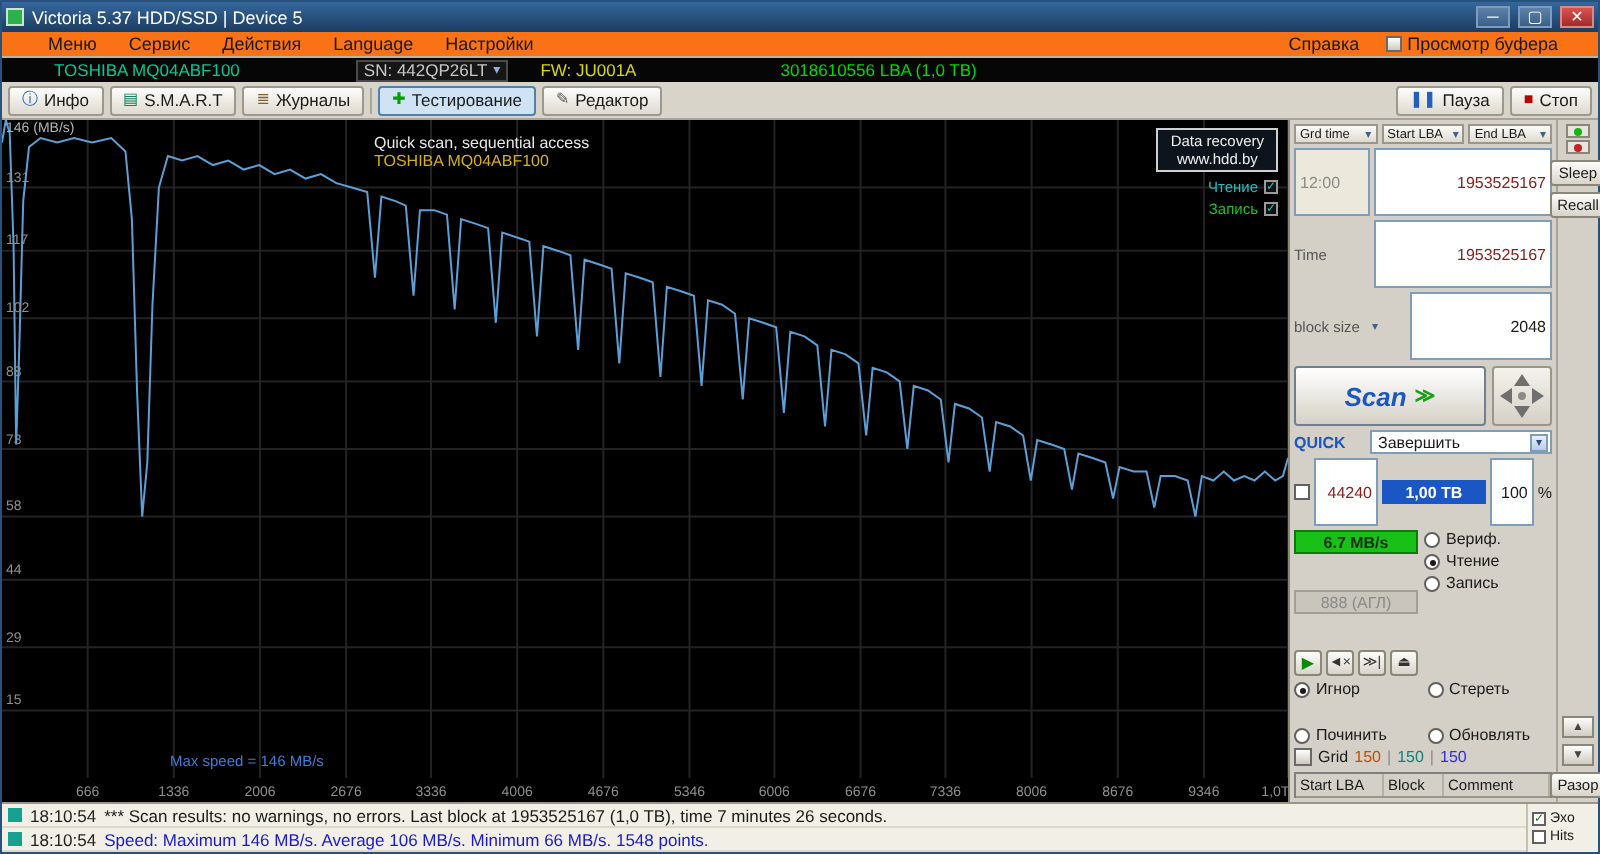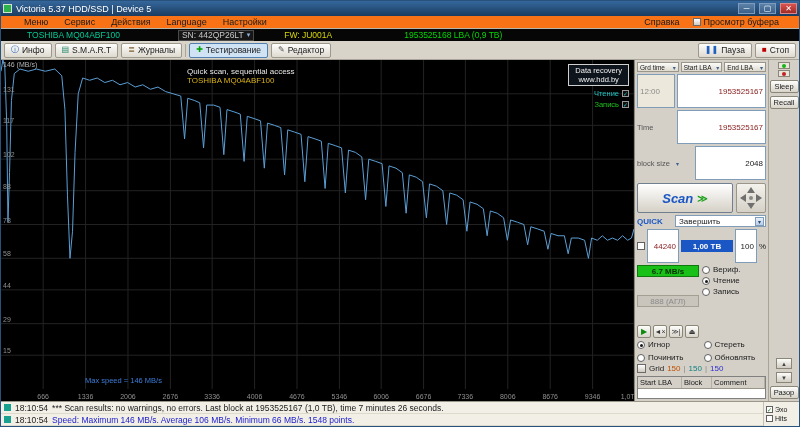--- a/index.html
+++ b/index.html
@@ -19,21 +19,21 @@
 .mitem{padding:0 8px;white-space:nowrap}
 .mspacer{flex:1}
 .bufbtn{display:flex;align-items:center;gap:3px;padding:0 5px;white-space:nowrap}
 .bufico{width:8px;height:8px;border:1px solid #6a6a6a;background:linear-gradient(#fff,#cfcabf);display:inline-block}
 
 
 .devbar{height:12px;background:#060606;display:flex;align-items:center;font-size:8.5px;white-space:nowrap}
 .dev-model{color:#00c896;margin-left:26px}
 .snbox{margin-left:58px;background:#161616;border:1px solid #4a4a4a;color:#c8c8c8;padding:0 3px;display:flex;align-items:center;gap:3px;height:11px}
 .snbox .dd{color:#8fb0d8;font-size:7px}
-.dev-fw{color:#d8d800;margin-left:30px}
+.dev-fw{color:#d8d800;margin-left:16px}
 .dev-lba{color:#00d800;margin-left:72px}
 
 
 .toolbar{height:19px;background:#d8d4ca;border-bottom:1px solid #a8a49a;display:flex;align-items:center;gap:3px;padding:0 3px;font-size:8.5px}
 .tbtn{height:15px;display:flex;align-items:center;gap:3px;padding:0 6px;background:linear-gradient(#fdfdfb,#dedad0);border:1px solid #9c988c;border-radius:2px;white-space:nowrap}
 .tbtn.active{background:#cfe3f5;border-color:#5080b0}
 .ticn{font-size:8px;line-height:8px}
 .tsep{width:1px;height:13px;background:#aaa69a}
 .tspacer{flex:1}
 
@@ -87,34 +87,34 @@
 .pct{width:22px;justify-content:flex-end}
 .spdblock{display:flex;gap:3px;align-items:flex-start}
 .spdleft{width:62px;display:flex;flex-direction:column;gap:18px}
 .radios{flex:1;display:flex;flex-direction:column;gap:2px}
 .rrow{display:flex;align-items:center;gap:3px}
 .r{width:8px;height:8px;border-radius:50%;border:1px solid #606060;background:#fff;position:relative;flex:0 0 auto}
 .r.sel::after{content:"";position:absolute;left:2px;top:2px;width:3px;height:3px;border-radius:50%;background:#1a1a1a}
 .mediarow{display:flex;gap:2px}
 .mbtn{width:14px;height:13px;background:linear-gradient(#fdfdfb,#d8d4ca);border:1px solid #8a8678;border-radius:2px;font-size:7px;line-height:11px;text-align:center;color:#333}
 .mbtn.play{color:#0d8a0d;font-size:8px}
-.actions{display:grid;grid-template-columns:1fr 1fr;gap:4px 4px}
+.actions{display:grid;grid-template-columns:1fr 1fr;gap:14px 4px}
 .gridrow{display:flex;align-items:center;gap:3px}
 .gico{width:9px;height:9px;border:1px solid #6a6a6a;background:
 linear-gradient(#fff,#cfcabf);display:inline-block}
 .gv1{color:#c05000}.gv2{color:#108080}.gv3{color:#3030d0}
 .gsep{color:#8a8a8a}
 .ptable{flex:1;border:1px solid #808080;background:#fff;display:flex;flex-direction:column;margin-top:1px;min-height:0}
 .thead{display:flex;background:#d4d0c8;border-bottom:1px solid #9a968a;font-size:7.5px}
 .th{padding:1px 2px;border-right:1px solid #b4b0a4;white-space:nowrap;overflow:hidden}
 .th1{width:44px}.th2{width:30px}.th3{flex:1}
 .tbody{flex:1;background:#fff}
 
 
-.subcol{width:31px;background:#d4d0c8;border-left:1px solid #a8a49a;display:flex;flex-direction:column;align-items:center;gap:3px;padding:2px 1px;font-size:7.5px}
+.subcol{width:21px;background:#d4d0c8;border-left:1px solid #a8a49a;display:flex;flex-direction:column;align-items:center;gap:3px;padding:2px 1px;font-size:7.5px}
 .inds{display:flex;flex-direction:column;gap:1px}
 .ind{width:12px;height:7px;border:1px solid #8a8678;background:#e8e5dc;display:flex;align-items:center;justify-content:center}
 .dot{width:4px;height:4px;border-radius:50%}
 .dotg{background:#15b515}.dotr{background:#c42222}
 .sbtn{width:29px;height:13px;background:linear-gradient(#fdfdfb,#d8d4ca);border:1px solid #8a8678;border-radius:2px;font-size:7.5px;line-height:11px;text-align:center;white-space:nowrap;overflow:hidden}
 .subspace{flex:1}
 .spin{width:16px;height:11px;background:linear-gradient(#fdfdfb,#d0ccc2);border:1px solid #8a8678;font-size:6px;line-height:10px;text-align:center;color:#444}
 
 
 .statusbar{height:25px;background:#f1efe6;border-top:1px solid #9a968a;display:flex}
@@ -154,21 +154,21 @@
     </span>
   </div>
 
   <div class="devbar">
     <span class="dev-model">TOSHIBA MQ04ABF100</span>
     <span class="snbox">
       <span>SN: 442QP26LT</span>
       <span class="dd">▾</span>
     </span>
     <span class="dev-fw">FW: JU001A</span>
-    <span class="dev-lba">1953525168 LBA (0,9 TB)</span>
+    <span class="dev-lba">3018610556 LBA (1,0 TB)</span>
   </div>
 
   <div class="toolbar">
     <span class="tbtn">
       <span class="ticn" style="color:#2060c0">ⓘ</span>
       <span>Инфо</span>
     </span>
     <span class="tbtn">
       <span class="ticn" style="color:#108060">▤</span>
       <span>S.M.A.R.T</span>

